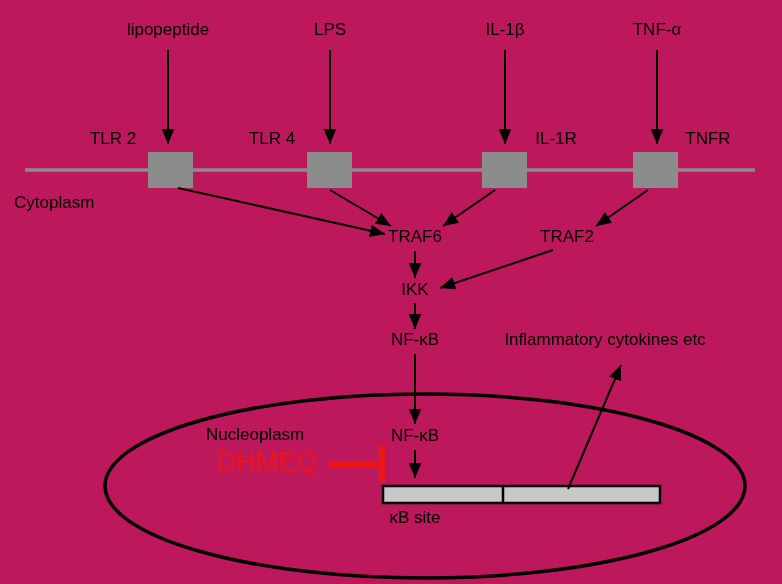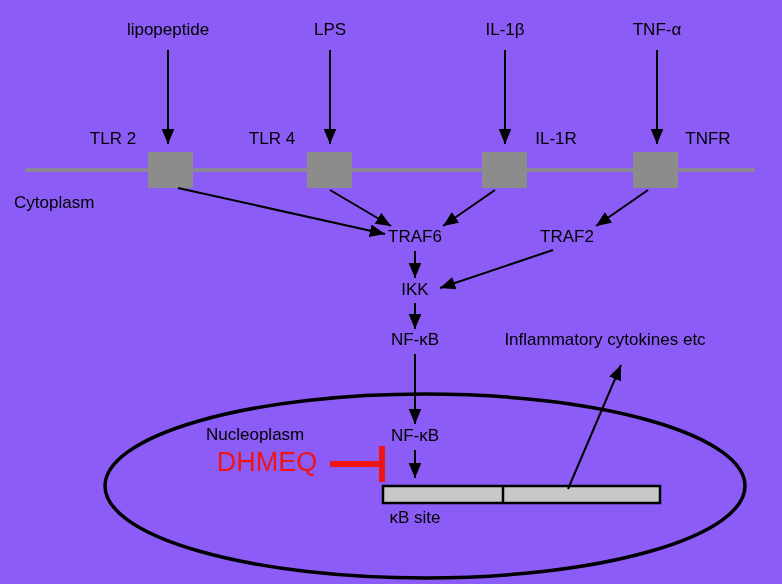--- a/index.html
+++ b/index.html
@@ -10,21 +10,21 @@
   body {
     width: 782px;
     height: 584px;
     font-family: "Liberation Sans", sans-serif;
     overflow: hidden;
   }
   #diagram-root {
     position: relative;
     width: 782px;
     height: 584px;
-    background: #8b5cf6;
+    background: #be185d;
   }
   svg.diagram {
     display: block;
     width: 782px;
     height: 584px;
   }
   text {
     font-family: "Liberation Sans", sans-serif;
     fill: #000000;
     font-size: 17px;

